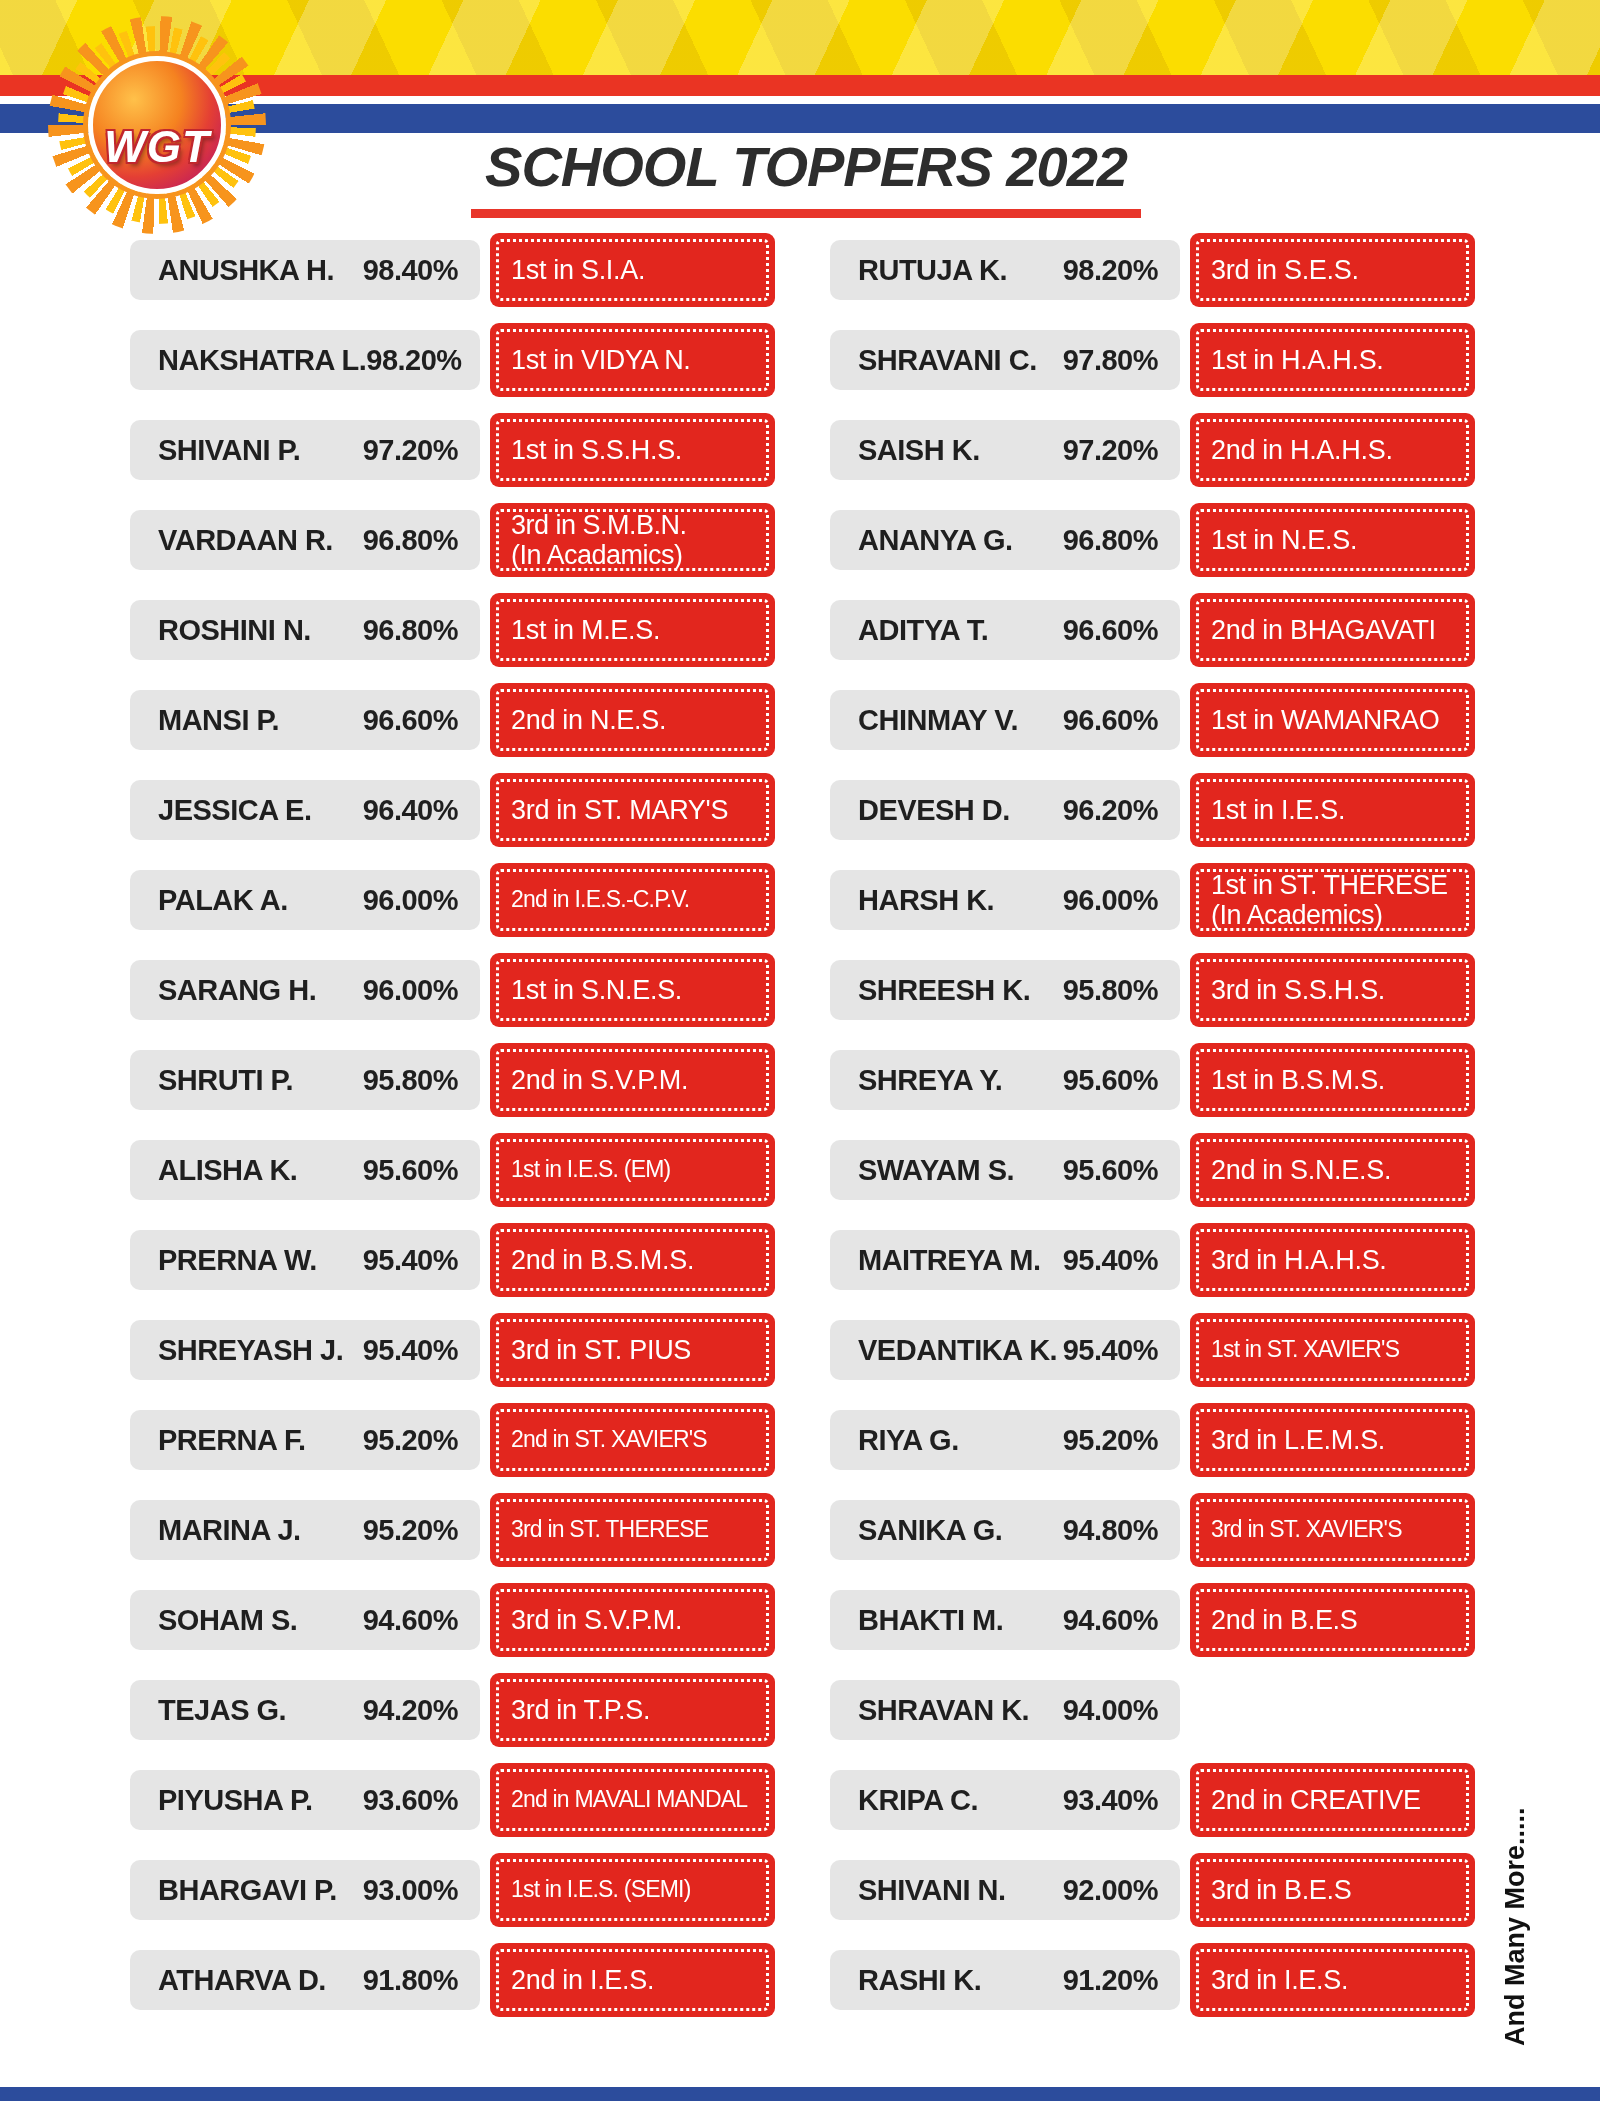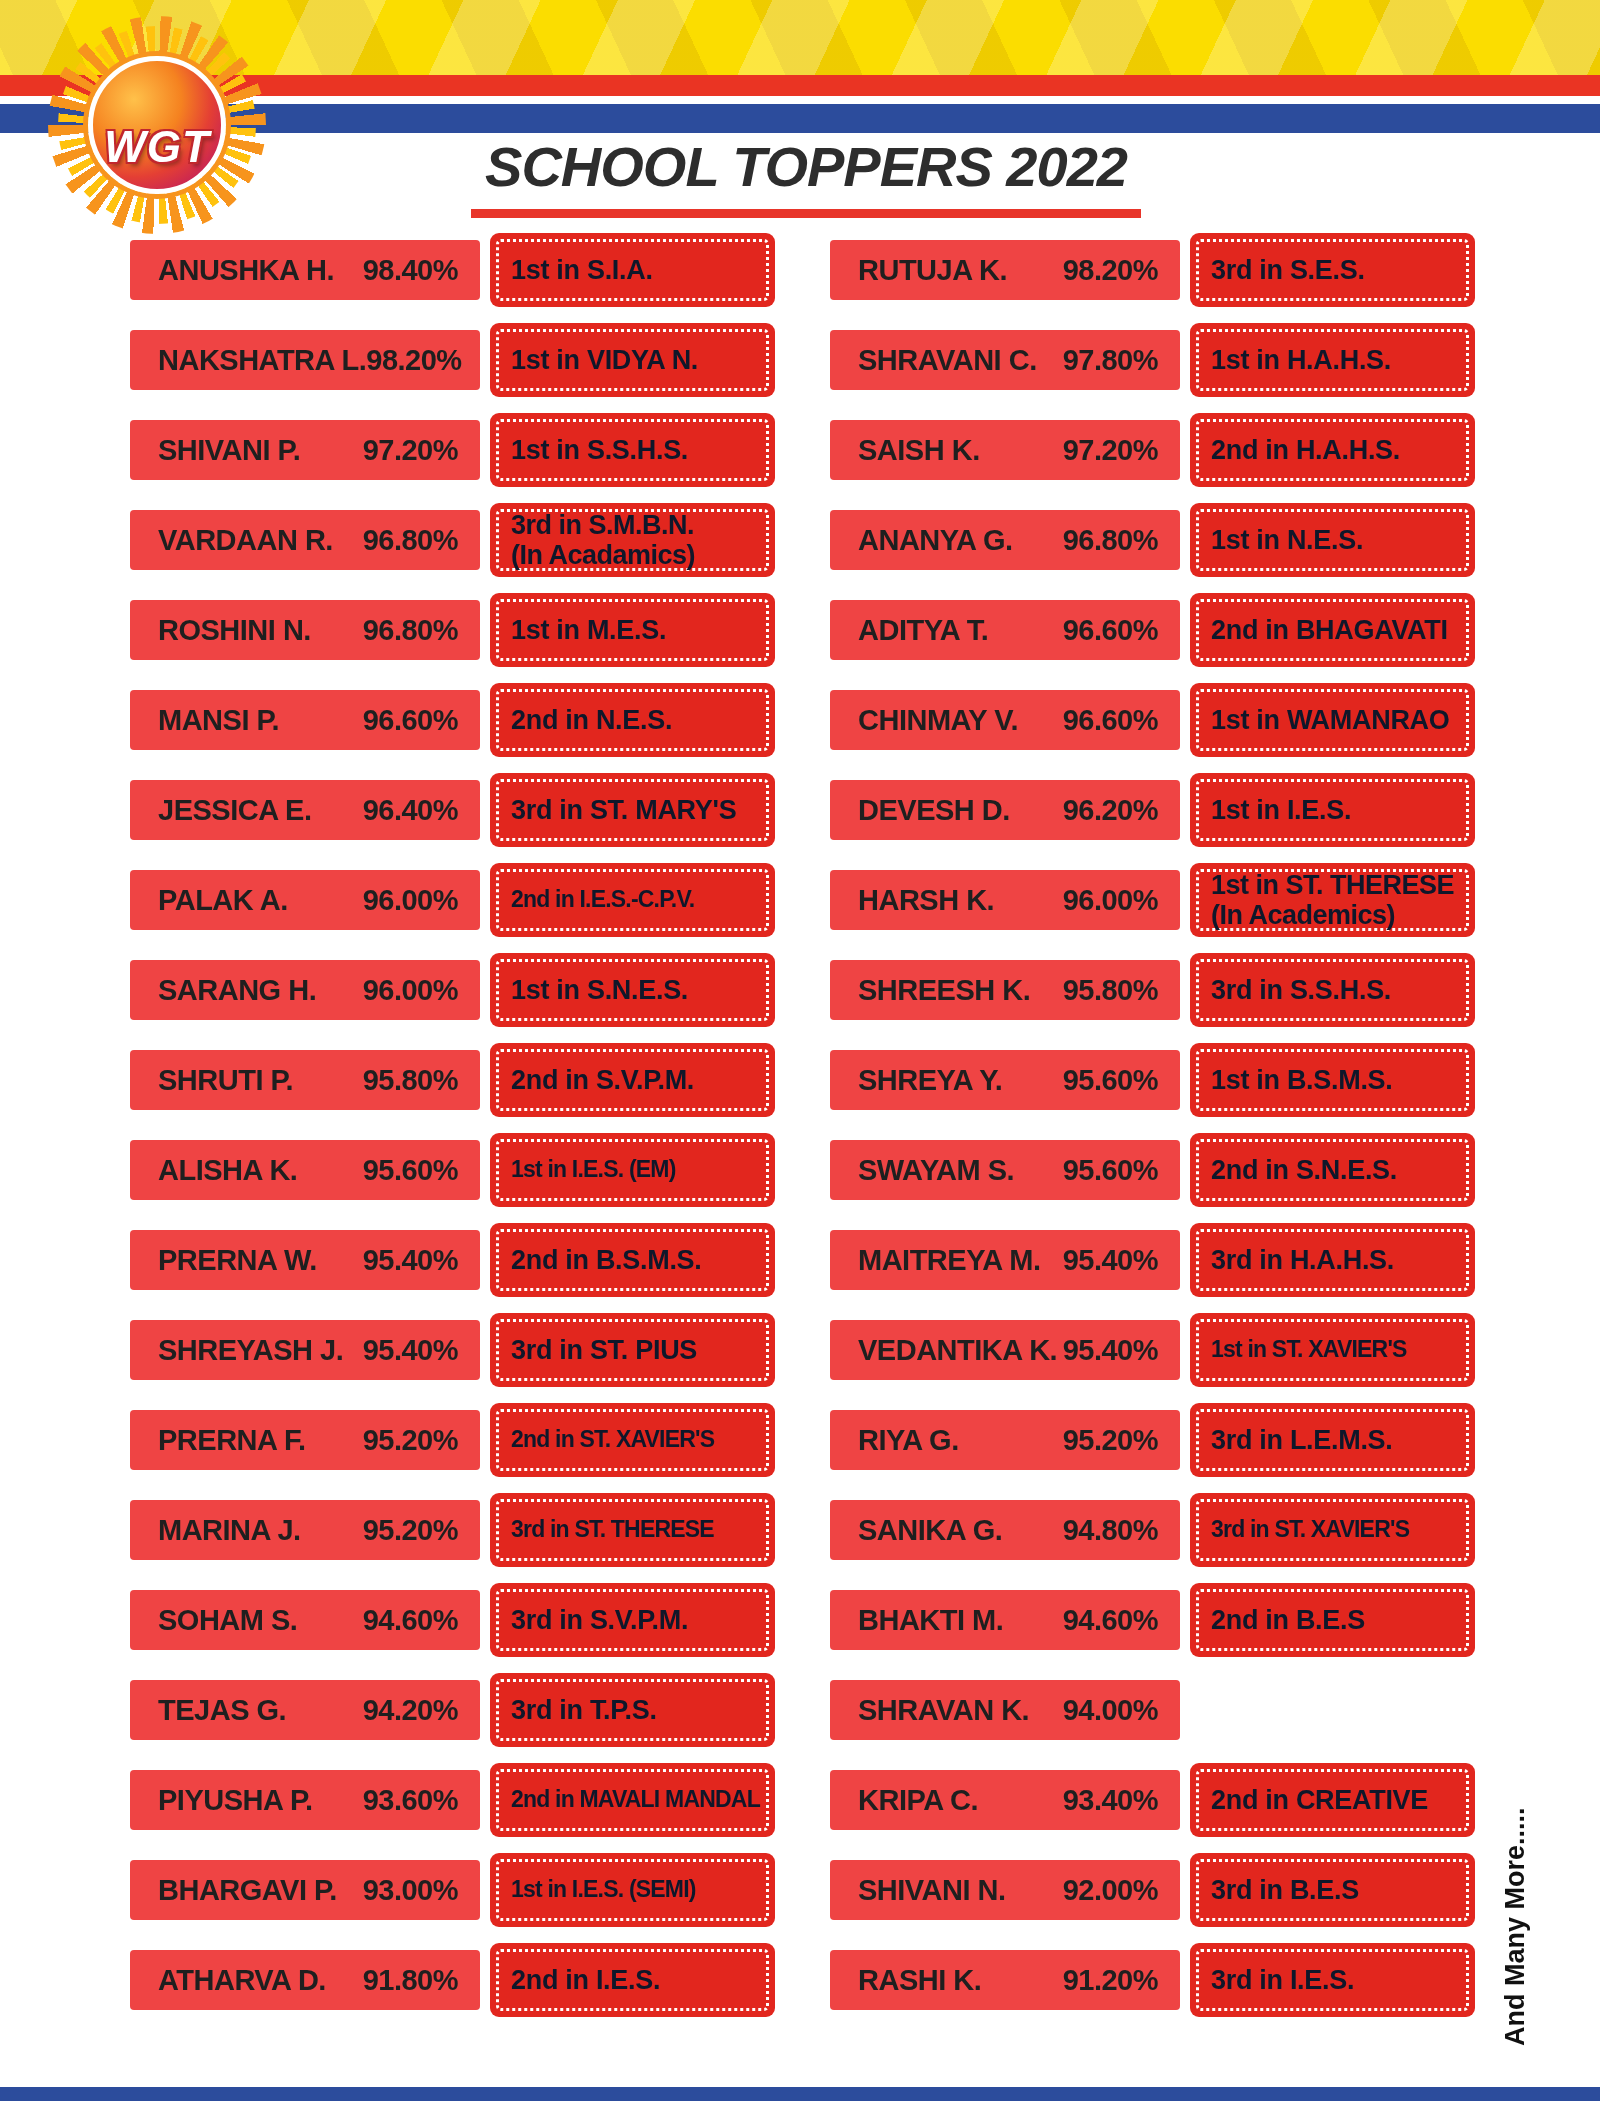--- a/index.html
+++ b/index.html
@@ -47,32 +47,32 @@
     display:inline-block; font-weight:bold; font-style:italic; font-size:56px; color:#2D2D2D;
     letter-spacing:-1px; border-bottom:9px solid #E8352A; padding:0 14px 10px 14px;
   }
 
   
   .col{position:absolute; top:233px; width:650px;}
   .col.left{left:130px;}
   .col.right{left:830px;}
   .row{position:relative; height:74px; margin-bottom:16px;}
   .pill{
-    position:absolute; left:0; top:7px; width:350px; height:60px; background:#ef4444;
-    border-radius:4px; display:flex; align-items:center; justify-content:space-between;
+    position:absolute; left:0; top:7px; width:350px; height:60px; background:#e5e5e5;
+    border-radius:10px; display:flex; align-items:center; justify-content:space-between;
     padding:0 22px 0 28px; box-sizing:border-box;
   }
   .nm{font-weight:bold; font-size:29px; color:#1F1F1F; letter-spacing:-0.5px; white-space:nowrap;}
   .pct{font-weight:bold; font-size:29px; color:#1F1F1F; letter-spacing:-0.5px; white-space:nowrap;}
   .badge{position:absolute; left:360px; top:0; width:285px; height:74px; background:#E2261E; border-radius:9px;}
   .badge-inner{
     position:absolute; inset:6px; border:3px dotted #ffffff; border-radius:5px;
     display:flex; align-items:center; padding-left:12px; box-sizing:border-box; overflow:visible;
   }
-  .rk{color:#0f172a; font-weight:bold; font-size:27px; letter-spacing:-0.3px; line-height:1.12; white-space:nowrap;}
+  .rk{color:#ffffff; font-weight:normal; font-size:27px; letter-spacing:-0.3px; line-height:1.12; white-space:nowrap;}
   .rk.long{font-size:23px; letter-spacing:-0.8px;}
   .rk.two-line{font-size:27px; letter-spacing:-0.5px;}
 
   
   .vertical-note{
     position:absolute; left:1500px; top:1826px; height:220px;
     writing-mode:vertical-rl; transform:rotate(180deg);
     font-weight:bold; font-size:27px; color:#111; white-space:nowrap;
   }
 </style>

